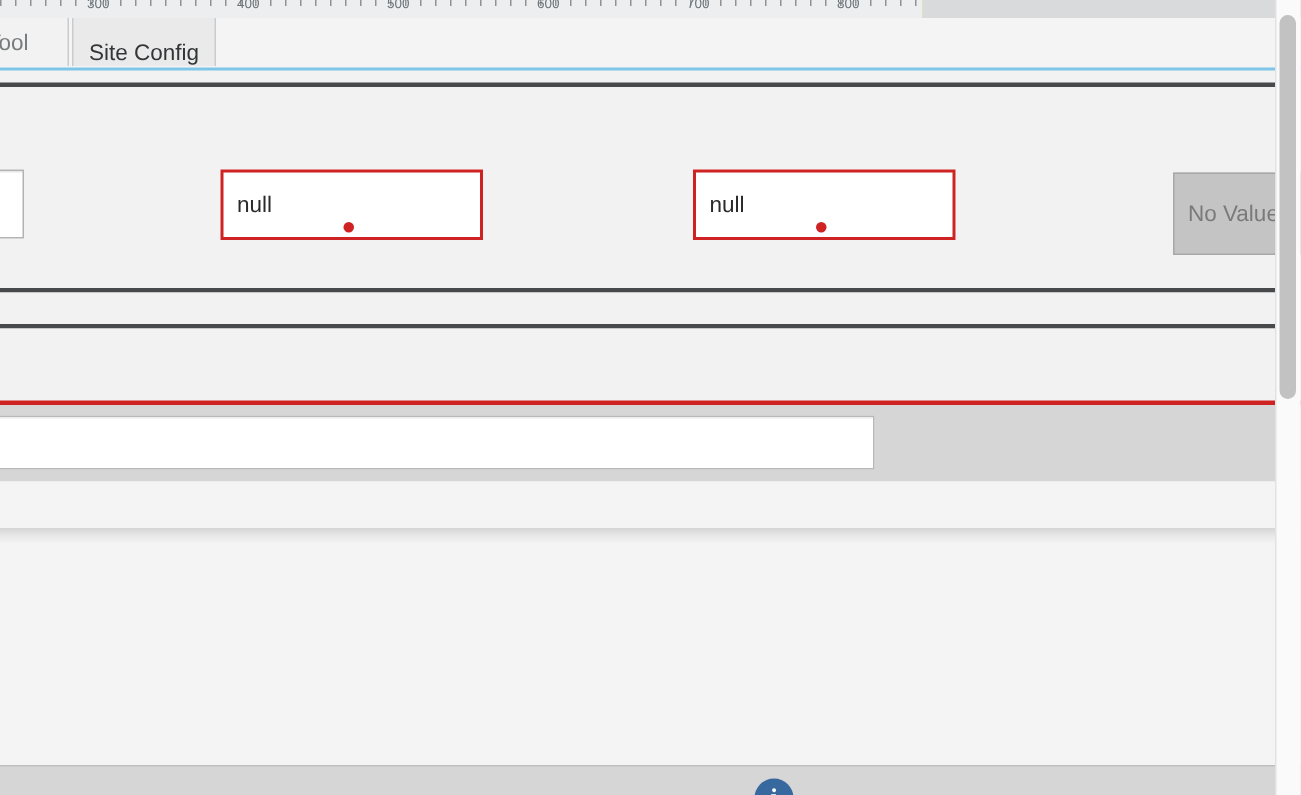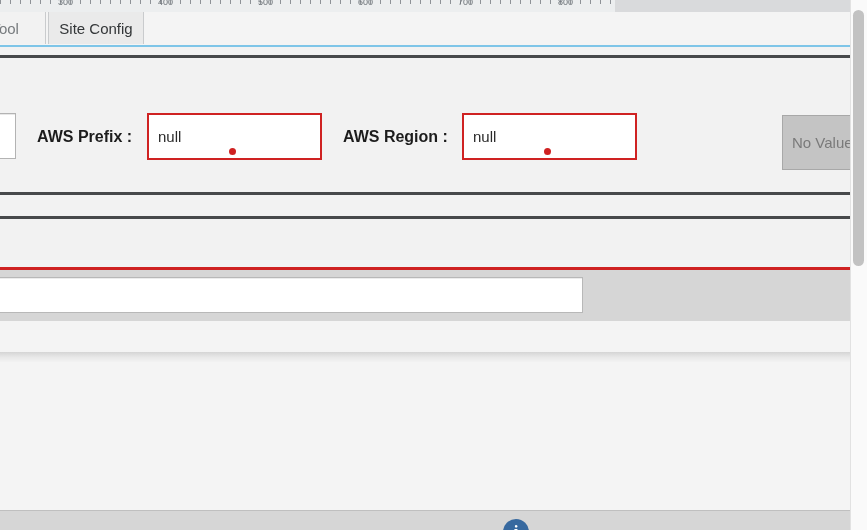--- a/index.html
+++ b/index.html
@@ -85,20 +85,21 @@
     color: #777b7e;
     background: #f2f2f2;
   }
   .tab.active {
     left: 48px;
     width: 96px;
     background: #eaeaea;
     color: #333638;
     border-left: 1px solid #c9cbcd;
     font-weight: 400;
+    align-items: flex-end;
   }
   .tab-rest {
     position: absolute;
     left: 145px; top: 0;
     width: 722px; height: 32px;
     background: #f4f4f4;
   }
 
   
   .divider-dark {
@@ -321,27 +322,25 @@
   </div>
 
   <div class="divider-dark" style="top:55px; width:853px;"></div>
 
   <div class="form-row">
 
     <div class="textbox plain" style="left:-16px; top:53px; width:32px; height:46px;">
       <span></span>
     </div>
 
-    <div class="field-label" style="left:37px; top:67px;">AWS Prefix :</div>
     <div class="textbox" style="left:147px; top:53px; width:175px; height:47px;">
       <span>null</span>
     </div>
     <div class="req-dot" style="left:229px; top:88px;"></div>
 
-    <div class="field-label" style="left:343px; top:67px;">AWS Region :</div>
     <div class="textbox" style="left:462px; top:53px; width:175px; height:47px;">
       <span>null</span>
     </div>
     <div class="req-dot" style="left:544px; top:88px;"></div>
 
     <div class="textbox disabled" style="left:782px; top:55px; width:85px; height:55px;">
       <span>No Value</span>
     </div>
   </div>
 

